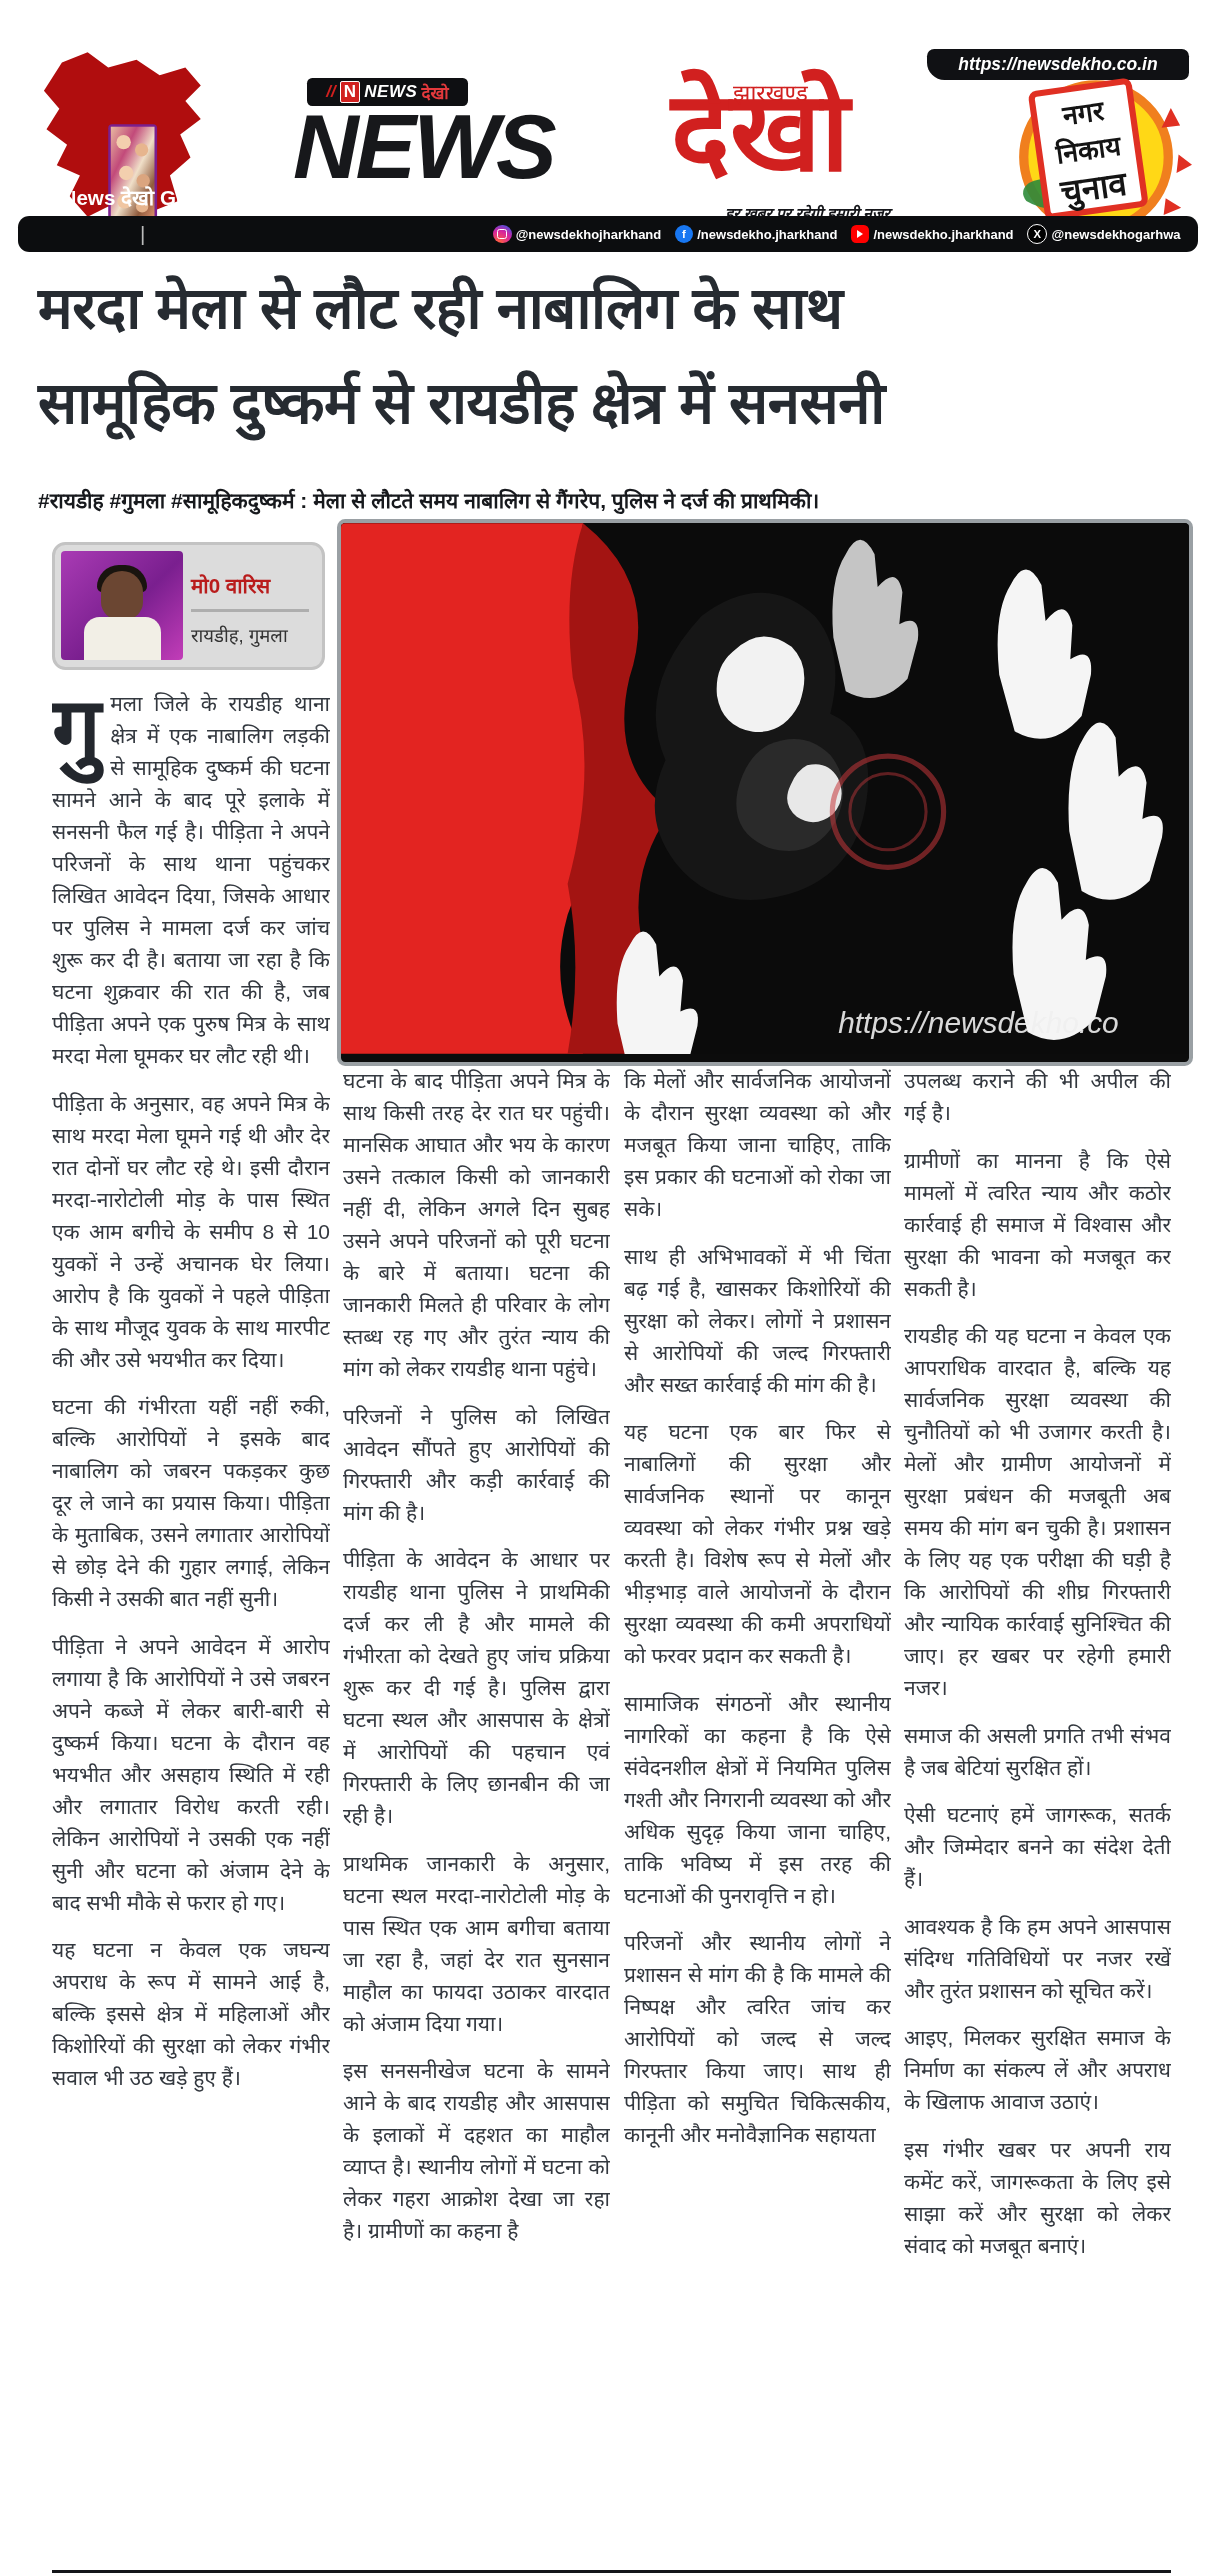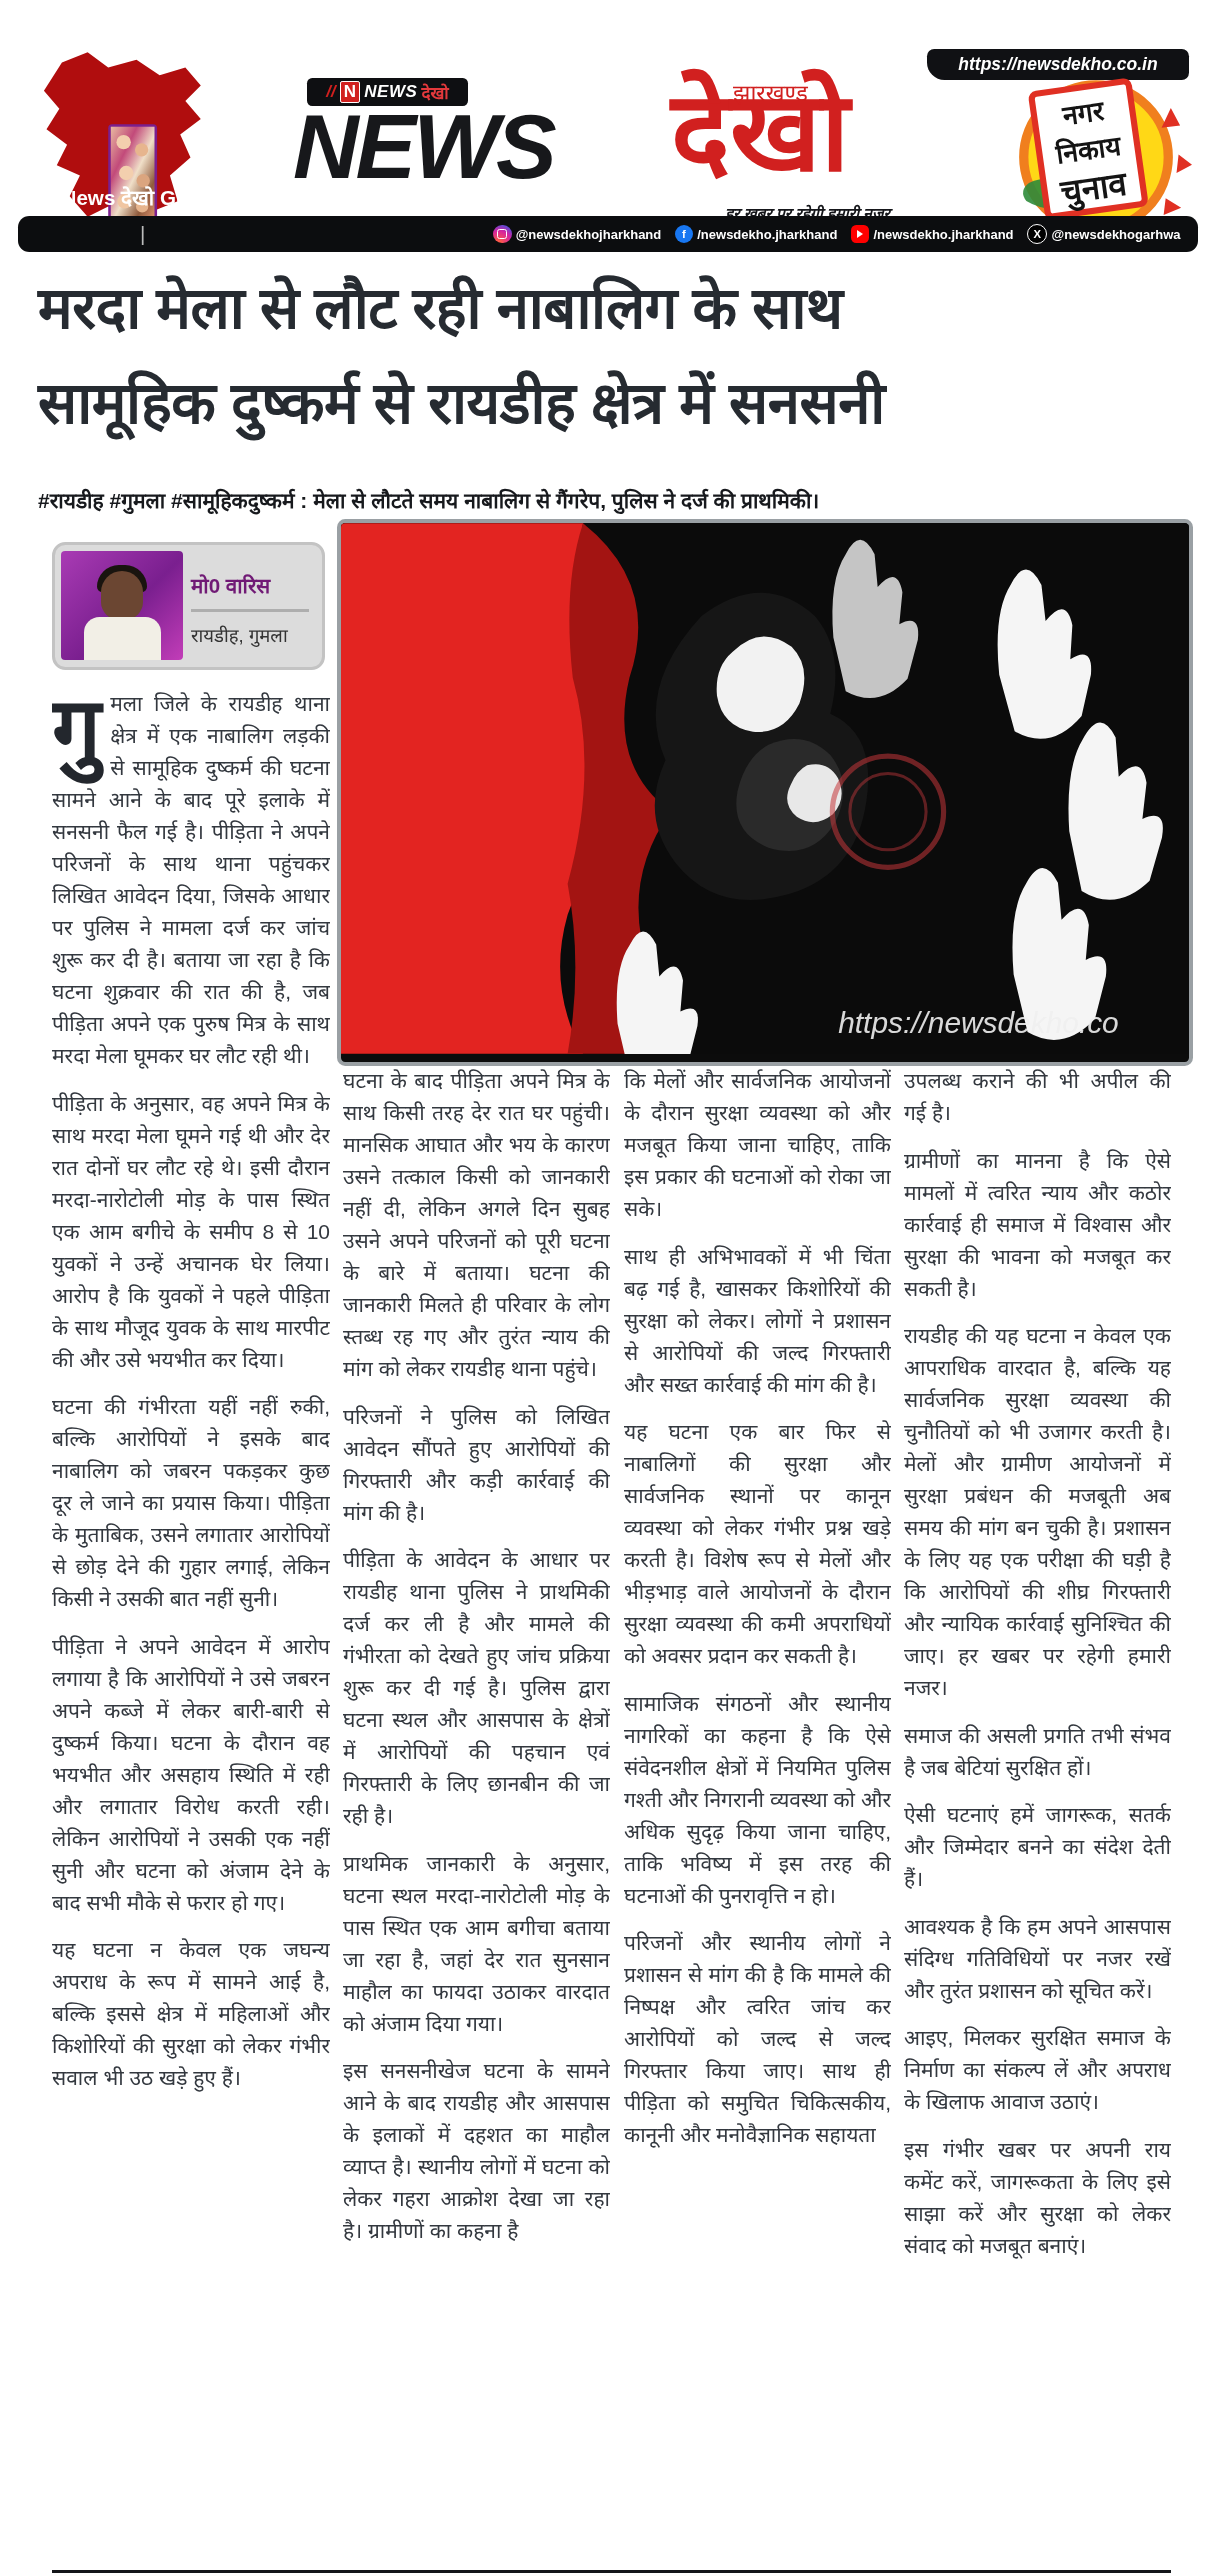--- a/index.html
+++ b/index.html
@@ -30,21 +30,21 @@
   
   .headline{left:38px;width:1149px;font-size:58px;font-weight:900;color:#262b31;line-height:1.25;letter-spacing:-0.5px;}
   #headline1{top:272px;} #headline2{top:367px;}
   #subheadline{left:38px;top:486px;width:1149px;font-size:21px;font-weight:800;color:#17191d;}
   
   #byline-card{left:52px;top:542px;width:273px;height:128px;background:#dcdcdc;border:3.1px solid #c3c3c3;border-radius:13.4px;box-sizing:border-box;}
   #byline-photo{left:6.2px;top:6.2px;width:122px;height:109px;border-radius:4.1px;overflow:hidden;background:linear-gradient(135deg,#a93bb4,#7a1f8f 55%,#c23db8);}
   #byline-photo .head{position:absolute;left:40px;top:19.6px;width:42px;height:49px;background:#6b4632;border-radius:24px 24px 20.6px 20.6px;}
   #byline-photo .hair{position:absolute;left:36px;top:13.4px;width:50px;height:27px;background:#19140f;border-radius:26px 26px 6.2px 6.2px;}
   #byline-photo .shirt{position:absolute;left:23px;top:66px;width:77px;height:46px;background:#f2efe6;border-radius:15.5px 15.5px 0 0;}
-  #byline-name{left:191px;top:571px;font-size:20.6px;font-weight:800;color:#701a75;}
+  #byline-name{left:191px;top:571px;font-size:20.6px;font-weight:800;color:#b91c1c;}
   #byline-divider{left:191px;top:609px;width:118px;height:3.1px;background:#aeaeae;}
   #byline-location{left:191px;top:622px;font-size:18.5px;color:#333;}
   
   #article-photo{left:337px;top:519px;width:856px;height:547px;border:4.6px solid #9aa0a4;border-radius:8.2px;box-sizing:border-box;overflow:hidden;background:#0c0c0c;}
   
   .col{position:absolute;top:1065px;height:1499px;overflow:hidden;font-size:21px;line-height:32px;text-align:justify;color:#33383f;}
   #col1{left:52px;top:688px;width:278px;height:1876px;}
   #col2{left:343px;width:267px;} #col3{left:624px;width:267px;} #col4{left:904px;width:267px;}
   .col p{margin:0 0 15.5px 0;}
   .dropcap{float:left;font-size:87px;line-height:67px;font-weight:bold;color:#23272d;padding:7.2px 9.3px 0 0;}
@@ -186,21 +186,21 @@
 <div class="col" id="col2">
     <p>घटना के बाद पीड़िता अपने मित्र के साथ किसी तरह देर रात घर पहुंची। मानसिक आघात और भय के कारण उसने तत्काल किसी को जानकारी नहीं दी, लेकिन अगले दिन सुबह उसने अपने परिजनों को पूरी घटना के बारे में बताया। घटना की जानकारी मिलते ही परिवार के लोग स्तब्ध रह गए और तुरंत न्याय की मांग को लेकर रायडीह थाना पहुंचे।</p>
     <p>परिजनों ने पुलिस को लिखित आवेदन सौंपते हुए आरोपियों की गिरफ्तारी और कड़ी कार्रवाई की मांग की है।</p>
     <p>पीड़िता के आवेदन के आधार पर रायडीह थाना पुलिस ने प्राथमिकी दर्ज कर ली है और मामले की गंभीरता को देखते हुए जांच प्रक्रिया शुरू कर दी गई है। पुलिस द्वारा घटना स्थल और आसपास के क्षेत्रों में आरोपियों की पहचान एवं गिरफ्तारी के लिए छानबीन की जा रही है।</p>
     <p>प्राथमिक जानकारी के अनुसार, घटना स्थल मरदा-नारोटोली मोड़ के पास स्थित एक आम बगीचा बताया जा रहा है, जहां देर रात सुनसान माहौल का फायदा उठाकर वारदात को अंजाम दिया गया।</p>
     <p>इस सनसनीखेज घटना के सामने आने के बाद रायडीह और आसपास के इलाकों में दहशत का माहौल व्याप्त है। स्थानीय लोगों में घटना को लेकर गहरा आक्रोश देखा जा रहा है। ग्रामीणों का कहना है</p>
   </div>
 <div class="col" id="col3">
     <p>कि मेलों और सार्वजनिक आयोजनों के दौरान सुरक्षा व्यवस्था को और मजबूत किया जाना चाहिए, ताकि इस प्रकार की घटनाओं को रोका जा सके।</p>
     <p>साथ ही अभिभावकों में भी चिंता बढ़ गई है, खासकर किशोरियों की सुरक्षा को लेकर। लोगों ने प्रशासन से आरोपियों की जल्द गिरफ्तारी और सख्त कार्रवाई की मांग की है।</p>
-    <p>यह घटना एक बार फिर से नाबालिगों की सुरक्षा और सार्वजनिक स्थानों पर कानून व्यवस्था को लेकर गंभीर प्रश्न खड़े करती है। विशेष रूप से मेलों और भीड़भाड़ वाले आयोजनों के दौरान सुरक्षा व्यवस्था की कमी अपराधियों को अवसर प्रदान कर सकती है।</p>
+    <p>यह घटना एक बार फिर से नाबालिगों की सुरक्षा और सार्वजनिक स्थानों पर कानून व्यवस्था को लेकर गंभीर प्रश्न खड़े करती है। विशेष रूप से मेलों और भीड़भाड़ वाले आयोजनों के दौरान सुरक्षा व्यवस्था की कमी अपराधियों को फरवर प्रदान कर सकती है।</p>
     <p>सामाजिक संगठनों और स्थानीय नागरिकों का कहना है कि ऐसे संवेदनशील क्षेत्रों में नियमित पुलिस गश्ती और निगरानी व्यवस्था को और अधिक सुदृढ़ किया जाना चाहिए, ताकि भविष्य में इस तरह की घटनाओं की पुनरावृत्ति न हो।</p>
     <p>परिजनों और स्थानीय लोगों ने प्रशासन से मांग की है कि मामले की निष्पक्ष और त्वरित जांच कर आरोपियों को जल्द से जल्द गिरफ्तार किया जाए। साथ ही पीड़िता को समुचित चिकित्सकीय, कानूनी और मनोवैज्ञानिक सहायता</p>
   </div>
 <div class="col" id="col4">
     <p>उपलब्ध कराने की भी अपील की गई है।</p>
     <p>ग्रामीणों का मानना है कि ऐसे मामलों में त्वरित न्याय और कठोर कार्रवाई ही समाज में विश्वास और सुरक्षा की भावना को मजबूत कर सकती है।</p>
     <p>रायडीह की यह घटना न केवल एक आपराधिक वारदात है, बल्कि यह सार्वजनिक सुरक्षा व्यवस्था की चुनौतियों को भी उजागर करती है। मेलों और ग्रामीण आयोजनों में सुरक्षा प्रबंधन की मजबूती अब समय की मांग बन चुकी है। प्रशासन के लिए यह एक परीक्षा की घड़ी है कि आरोपियों की शीघ्र गिरफ्तारी और न्यायिक कार्रवाई सुनिश्चित की जाए। हर खबर पर रहेगी हमारी नजर।</p>
     <p>समाज की असली प्रगति तभी संभव है जब बेटियां सुरक्षित हों।</p>
     <p>ऐसी घटनाएं हमें जागरूक, सतर्क और जिम्मेदार बनने का संदेश देती हैं।</p>
     <p>आवश्यक है कि हम अपने आसपास संदिग्ध गतिविधियों पर नजर रखें और तुरंत प्रशासन को सूचित करें।</p>

